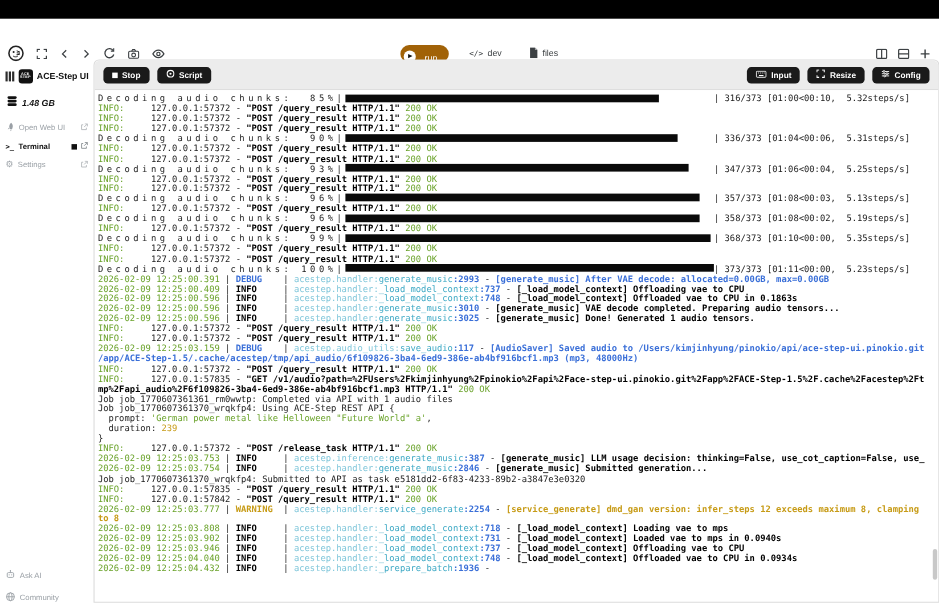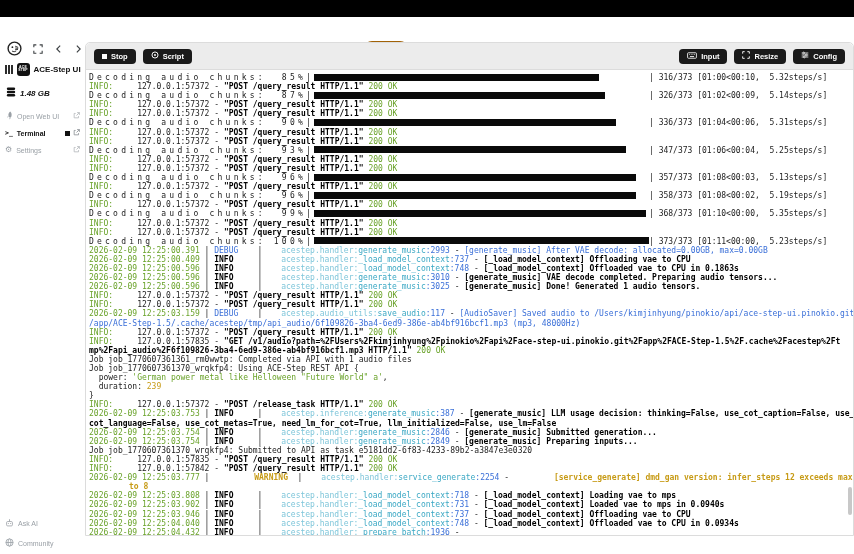--- a/index.html
+++ b/index.html
@@ -26,35 +26,35 @@
   
   .mem-row{position:absolute;top:87px;left:6px;display:flex;align-items:center;gap:4px;font-size:8px;font-weight:bold;color:#111;font-style:italic;}
   .side-item{position:absolute;left:0;width:85px;height:14px;display:flex;align-items:center;gap:4px;padding:0 5px;box-sizing:border-box;font-size:7px;color:#9aa0a6;cursor:pointer;}
   .side-item .lbl{white-space:nowrap;}
   .side-item.active{color:#111;font-weight:bold;}
   .side-item .push{margin-left:auto;display:flex;align-items:center;gap:3px;}
   .run-square{width:5px;height:5px;background:#111;display:inline-block;}
   .gear-glyph{font-family:"DejaVu Sans",sans-serif;font-size:8px;line-height:8px;}
   .term-glyph{font-family:"DejaVu Sans Mono",monospace;font-size:6.5px;font-weight:bold;color:#111;}
   
-  .terminal-panel{position:absolute;left:85px;top:42px;width:769px;height:494px;border:1px solid #dcdcdc;border-radius:5px 5px 0 0;background:#fff;box-sizing:border-box;}
+  .terminal-panel{position:absolute;left:85px;top:54px;width:769px;height:494px;border:1px solid #dcdcdc;border-radius:5px 5px 0 0;background:#fff;box-sizing:border-box;}
   .terminal-header{height:27px;background:#ececec;border-bottom:1px solid #dcdcdc;display:flex;align-items:center;padding:0 8px;gap:7px;border-radius:5px 5px 0 0;box-sizing:border-box;}
   .th-spacer{flex:1;}
   .tbtn{display:flex;align-items:center;gap:4px;background:#1a1a1a;color:#fff;border:none;border-radius:4px;height:15px;padding:0 8px;font-size:7.5px;font-weight:bold;cursor:pointer;font-family:"Liberation Sans",sans-serif;}
   .stop-square{width:5px;height:5px;background:#fff;display:inline-block;}
   .terminal-body{position:absolute;top:28px;left:0;right:0;bottom:0;overflow:hidden;padding:2px 4px 0 3px;}
   .tline{white-space:pre;height:9.1px;line-height:9.1px;font-family:"DejaVu Sans Mono",monospace;font-size:8px;color:#1b1b1b;}
   .seg-p{color:#1b1b1b;}
   .seg-g{color:#69a229;}
   .seg-b{color:#000;font-weight:bold;}
-  .seg-bl{color:#3a6fd8;font-weight:normal;}
-  .seg-cl{color:#7fc6da;margin-left:14px;}
+  .seg-bl{color:#3a6fd8;font-weight:bold;}
+  .seg-cl{color:#7fc6da;}
   .seg-c{color:#3ba8c4;}
   .seg-y{color:#c79b16;}
-  .seg-yb{color:#c79b16;font-weight:bold;margin-left:40px;}
+  .seg-yb{color:#c79b16;font-weight:bold;}
   .pfx{letter-spacing:3.22px;}
   .barwrap{display:inline-block;width:335px;height:7px;position:relative;top:0.5px;}
   .barfill{display:block;height:100%;background:#0a0a0a;}
   .scroll-thumb{position:absolute;right:1px;top:444px;width:4px;height:28px;background:#c8c8c8;border-radius:2px;cursor:pointer;}
 </style>
 </head>
 <body>
 
 <div>
   <div class="top-black"></div>
@@ -251,21 +251,20 @@
               <circle cx="4" cy="3" r="1.3" fill="#1a1a1a"></circle>
               <circle cx="8" cy="6" r="1.3" fill="#1a1a1a"></circle>
               <circle cx="5" cy="9" r="1.3" fill="#1a1a1a"></circle>
             </svg></span>
         <span>Config</span>
       </button>
     </div>
     <div class="terminal-body">
         <div class="tline"><span class="pfx">Decoding audio chunks:  85%|</span><span class="barwrap"><span class="barfill" style="width: 85%;"></span></span><span>| 316/373 [01:00&lt;00:10,  5.32steps/s]</span></div>
         <div class="tline"><span class="seg-g">INFO:</span><span class="seg-p">     127.0.0.1:57372 - </span><span class="seg-b">"POST /query_result HTTP/1.1"</span><span class="seg-g"> 200 OK</span></div>
-        <div class="tline"><span class="pfx">Decoding audio chunks:  87%|</span><span class="barwrap"><span class="barfill" style="width: 87%;"></span></span><span>| 326/373 [01:02&lt;00:09,  5.14steps/s]</span></div>
         <div class="tline"><span class="seg-g">INFO:</span><span class="seg-p">     127.0.0.1:57372 - </span><span class="seg-b">"POST /query_result HTTP/1.1"</span><span class="seg-g"> 200 OK</span></div>
         <div class="tline"><span class="seg-g">INFO:</span><span class="seg-p">     127.0.0.1:57372 - </span><span class="seg-b">"POST /query_result HTTP/1.1"</span><span class="seg-g"> 200 OK</span></div>
         <div class="tline"><span class="pfx">Decoding audio chunks:  90%|</span><span class="barwrap"><span class="barfill" style="width: 90%;"></span></span><span>| 336/373 [01:04&lt;00:06,  5.31steps/s]</span></div>
         <div class="tline"><span class="seg-g">INFO:</span><span class="seg-p">     127.0.0.1:57372 - </span><span class="seg-b">"POST /query_result HTTP/1.1"</span><span class="seg-g"> 200 OK</span></div>
         <div class="tline"><span class="seg-g">INFO:</span><span class="seg-p">     127.0.0.1:57372 - </span><span class="seg-b">"POST /query_result HTTP/1.1"</span><span class="seg-g"> 200 OK</span></div>
         <div class="tline"><span class="pfx">Decoding audio chunks:  93%|</span><span class="barwrap"><span class="barfill" style="width: 93%;"></span></span><span>| 347/373 [01:06&lt;00:04,  5.25steps/s]</span></div>
         <div class="tline"><span class="seg-g">INFO:</span><span class="seg-p">     127.0.0.1:57372 - </span><span class="seg-b">"POST /query_result HTTP/1.1"</span><span class="seg-g"> 200 OK</span></div>
         <div class="tline"><span class="seg-g">INFO:</span><span class="seg-p">     127.0.0.1:57372 - </span><span class="seg-b">"POST /query_result HTTP/1.1"</span><span class="seg-g"> 200 OK</span></div>
         <div class="tline"><span class="pfx">Decoding audio chunks:  96%|</span><span class="barwrap"><span class="barfill" style="width: 96%;"></span></span><span>| 357/373 [01:08&lt;00:03,  5.13steps/s]</span></div>
         <div class="tline"><span class="seg-g">INFO:</span><span class="seg-p">     127.0.0.1:57372 - </span><span class="seg-b">"POST /query_result HTTP/1.1"</span><span class="seg-g"> 200 OK</span></div>
@@ -282,28 +281,26 @@
         <div class="tline"><span class="seg-g">2026-02-09 12:25:00.596</span><span class="seg-p"> | </span><span class="seg-b">INFO    </span><span class="seg-p"> | </span><span class="seg-cl">acestep.handler:</span><span class="seg-c">generate_music</span><span class="seg-bl">:3025</span><span class="seg-p"> - </span><span class="seg-b">[generate_music] Done! Generated 1 audio tensors.</span></div>
         <div class="tline"><span class="seg-g">INFO:</span><span class="seg-p">     127.0.0.1:57372 - </span><span class="seg-b">"POST /query_result HTTP/1.1"</span><span class="seg-g"> 200 OK</span></div>
         <div class="tline"><span class="seg-g">INFO:</span><span class="seg-p">     127.0.0.1:57372 - </span><span class="seg-b">"POST /query_result HTTP/1.1"</span><span class="seg-g"> 200 OK</span></div>
         <div class="tline"><span class="seg-g">2026-02-09 12:25:03.159</span><span class="seg-p"> | </span><span class="seg-bl">DEBUG   </span><span class="seg-p"> | </span><span class="seg-cl">acestep.audio_utils:</span><span class="seg-c">save_audio</span><span class="seg-bl">:117</span><span class="seg-p"> - </span><span class="seg-bl">[AudioSaver] Saved audio to /Users/kimjinhyung/pinokio/api/ace-step-ui.pinokio.git</span></div>
         <div class="tline"><span class="seg-bl">/app/ACE-Step-1.5/.cache/acestep/tmp/api_audio/6f109826-3ba4-6ed9-386e-ab4bf916bcf1.mp3 (mp3, 48000Hz)</span></div>
         <div class="tline"><span class="seg-g">INFO:</span><span class="seg-p">     127.0.0.1:57372 - </span><span class="seg-b">"POST /query_result HTTP/1.1"</span><span class="seg-g"> 200 OK</span></div>
         <div class="tline"><span class="seg-g">INFO:</span><span class="seg-p">     127.0.0.1:57835 - </span><span class="seg-b">"GET /v1/audio?path=%2FUsers%2Fkimjinhyung%2Fpinokio%2Fapi%2Face-step-ui.pinokio.git%2Fapp%2FACE-Step-1.5%2F.cache%2Facestep%2Ft</span></div>
         <div class="tline"><span class="seg-b">mp%2Fapi_audio%2F6f109826-3ba4-6ed9-386e-ab4bf916bcf1.mp3 HTTP/1.1"</span><span class="seg-g"> 200 OK</span></div>
         <div class="tline"><span class="seg-p">Job job_1770607361361_rm0wwtp: Completed via API with 1 audio files</span></div>
         <div class="tline"><span class="seg-p">Job job_1770607361370_wrqkfp4: Using ACE-Step REST API {</span></div>
-        <div class="tline"><span class="seg-p">  power: </span><span class="seg-g">'German power metal like Helloween "Future World" a'</span><span class="seg-p">,</span></div>
+        <div class="tline"><span class="seg-p">  prompt: </span><span class="seg-g">'German power metal like Helloween "Future World" a'</span><span class="seg-p">,</span></div>
         <div class="tline"><span class="seg-p">  duration: </span><span class="seg-y">239</span></div>
         <div class="tline"><span class="seg-p">}</span></div>
         <div class="tline"><span class="seg-g">INFO:</span><span class="seg-p">     127.0.0.1:57372 - </span><span class="seg-b">"POST /release_task HTTP/1.1"</span><span class="seg-g"> 200 OK</span></div>
         <div class="tline"><span class="seg-g">2026-02-09 12:25:03.753</span><span class="seg-p"> | </span><span class="seg-b">INFO    </span><span class="seg-p"> | </span><span class="seg-cl">acestep.inference:</span><span class="seg-c">generate_music</span><span class="seg-bl">:387</span><span class="seg-p"> - </span><span class="seg-b">[generate_music] LLM usage decision: thinking=False, use_cot_caption=False, use_</span></div>
-        <div class="tline"><span class="seg-b">cot_language=False, use_cot_metas=True, need_lm_for_cot=True, llm_initialized=False, use_lm=False</span></div>
         <div class="tline"><span class="seg-g">2026-02-09 12:25:03.754</span><span class="seg-p"> | </span><span class="seg-b">INFO    </span><span class="seg-p"> | </span><span class="seg-cl">acestep.handler:</span><span class="seg-c">generate_music</span><span class="seg-bl">:2846</span><span class="seg-p"> - </span><span class="seg-b">[generate_music] Submitted generation...</span></div>
-        <div class="tline"><span class="seg-g">2026-02-09 12:25:03.754</span><span class="seg-p"> | </span><span class="seg-b">INFO    </span><span class="seg-p"> | </span><span class="seg-cl">acestep.handler:</span><span class="seg-c">generate_music</span><span class="seg-bl">:2849</span><span class="seg-p"> - </span><span class="seg-b">[generate_music] Preparing inputs...</span></div>
         <div class="tline"><span class="seg-p">Job job_1770607361370_wrqkfp4: Submitted to API as task e5181dd2-6f83-4233-89b2-a3847e3e0320</span></div>
         <div class="tline"><span class="seg-g">INFO:</span><span class="seg-p">     127.0.0.1:57835 - </span><span class="seg-b">"POST /query_result HTTP/1.1"</span><span class="seg-g"> 200 OK</span></div>
         <div class="tline"><span class="seg-g">INFO:</span><span class="seg-p">     127.0.0.1:57842 - </span><span class="seg-b">"POST /query_result HTTP/1.1"</span><span class="seg-g"> 200 OK</span></div>
         <div class="tline"><span class="seg-g">2026-02-09 12:25:03.777</span><span class="seg-p"> | </span><span class="seg-yb">WARNING </span><span class="seg-p"> | </span><span class="seg-cl">acestep.handler:</span><span class="seg-c">service_generate</span><span class="seg-bl">:2254</span><span class="seg-p"> - </span><span class="seg-yb">[service_generate] dmd_gan version: infer_steps 12 exceeds maximum 8, clamping</span></div>
         <div class="tline"><span class="seg-yb">to 8</span></div>
         <div class="tline"><span class="seg-g">2026-02-09 12:25:03.808</span><span class="seg-p"> | </span><span class="seg-b">INFO    </span><span class="seg-p"> | </span><span class="seg-cl">acestep.handler:</span><span class="seg-c">_load_model_context</span><span class="seg-bl">:718</span><span class="seg-p"> - </span><span class="seg-b">[_load_model_context] Loading vae to mps</span></div>
         <div class="tline"><span class="seg-g">2026-02-09 12:25:03.902</span><span class="seg-p"> | </span><span class="seg-b">INFO    </span><span class="seg-p"> | </span><span class="seg-cl">acestep.handler:</span><span class="seg-c">_load_model_context</span><span class="seg-bl">:731</span><span class="seg-p"> - </span><span class="seg-b">[_load_model_context] Loaded vae to mps in 0.0940s</span></div>
         <div class="tline"><span class="seg-g">2026-02-09 12:25:03.946</span><span class="seg-p"> | </span><span class="seg-b">INFO    </span><span class="seg-p"> | </span><span class="seg-cl">acestep.handler:</span><span class="seg-c">_load_model_context</span><span class="seg-bl">:737</span><span class="seg-p"> - </span><span class="seg-b">[_load_model_context] Offloading vae to CPU</span></div>
         <div class="tline"><span class="seg-g">2026-02-09 12:25:04.040</span><span class="seg-p"> | </span><span class="seg-b">INFO    </span><span class="seg-p"> | </span><span class="seg-cl">acestep.handler:</span><span class="seg-c">_load_model_context</span><span class="seg-bl">:748</span><span class="seg-p"> - </span><span class="seg-b">[_load_model_context] Offloaded vae to CPU in 0.0934s</span></div>
         <div class="tline"><span class="seg-g">2026-02-09 12:25:04.432</span><span class="seg-p"> | </span><span class="seg-b">INFO    </span><span class="seg-p"> | </span><span class="seg-cl">acestep.handler:</span><span class="seg-c">_prepare_batch</span><span class="seg-bl">:1936</span><span class="seg-p"> -</span></div>

